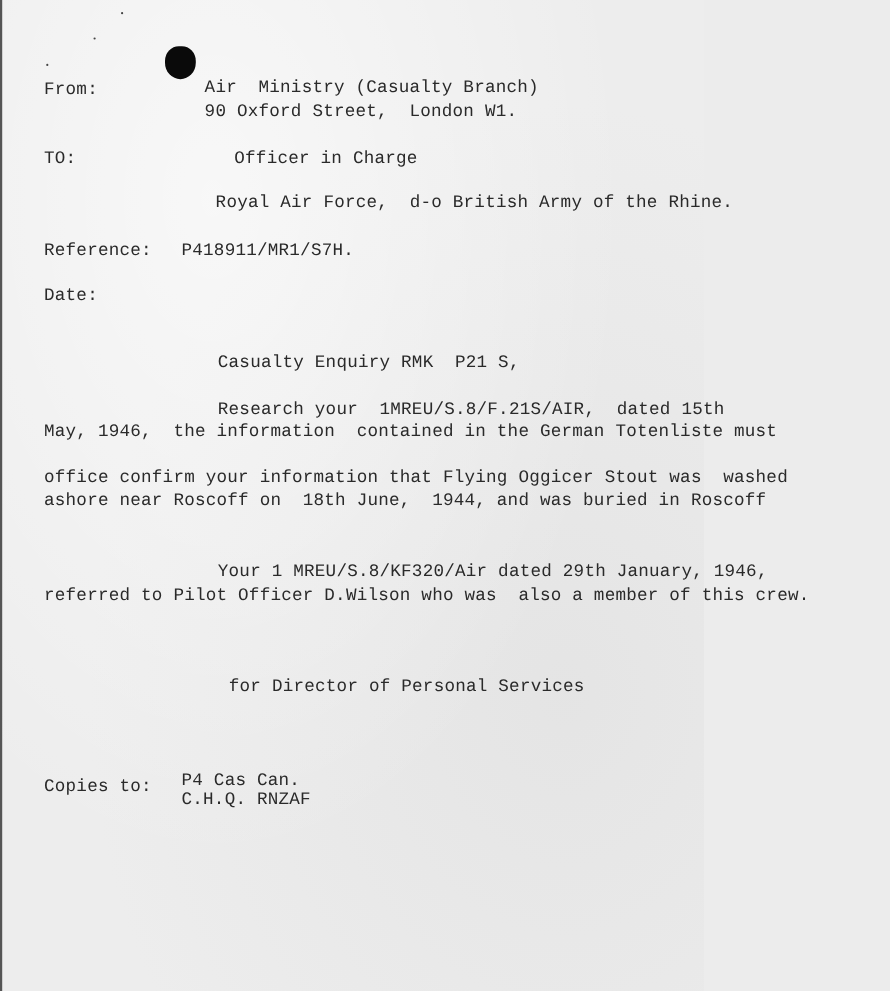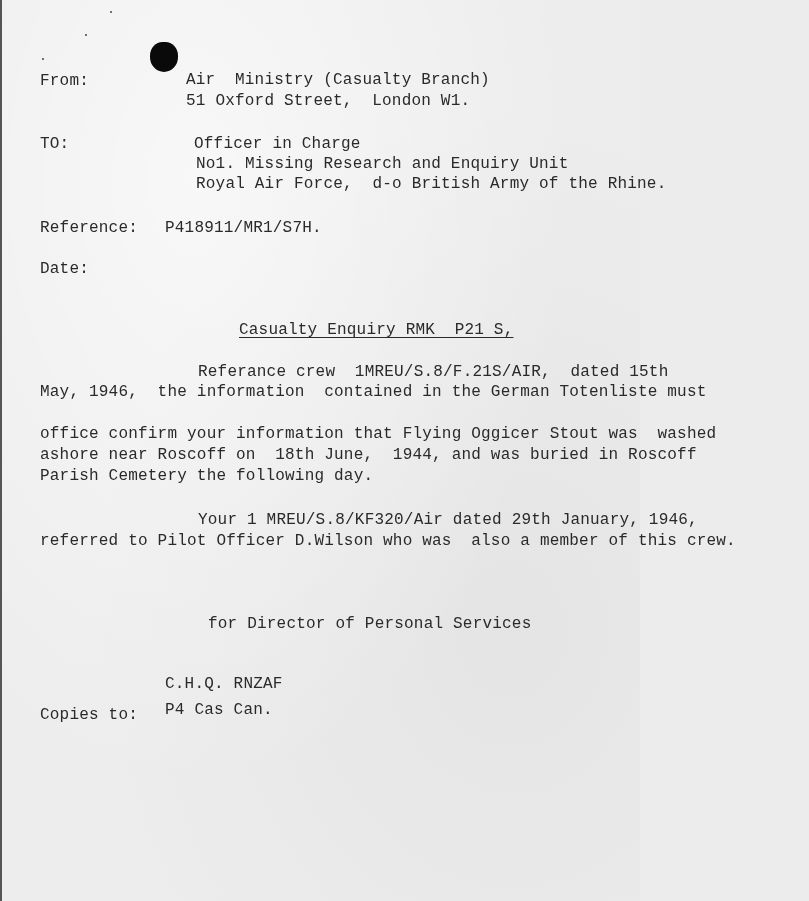--- a/index.html
+++ b/index.html
@@ -17,54 +17,52 @@
       #ededed;
     border-left: 2px solid #555;
     box-sizing: border-box;
   }
   .blot {
     position: absolute; left: 148px; top: 42px; width: 28px; height: 30px;
     background: #0a0a0a; border-radius: 45% 45% 50% 50%;
   }
   .speck { position: absolute; width: 2px; height: 2px; background: #444; border-radius: 50%; }
   .t { position: absolute; font-size: 16px; line-height: 20px; white-space: pre; letter-spacing: 0.2px; }
-  .u { text-decoration: underline; text-underline-offset: 3px; margin-left: 41px; }
+  .u { text-underline-offset: 3px; }
 </style>
 </head>
 <body>
 
 <div class="page">
   <div class="blot"></div>
   <div class="speck" style="left:108px;top:11px"></div>
   <div class="speck" style="left:83px;top:34px"></div>
   <div class="speck" style="left:40px;top:58px"></div>
 
   <div class="t" style="left:38px;top:71px">From:</div>
   <div class="t" style="left:184px;top:70px">Air  Ministry (Casualty Branch)</div>
-  <div class="t" style="left:184px;top:91px">51 Oxford Street,  London W1.</div>
+  <div class="t" style="left:184px;top:91px">90 Oxford Street,  London W1.</div>
 
   <div class="t" style="left:38px;top:134px">TO:</div>
-  <div class="t" style="left:192px;top:134px">Officer in Charge</div>
-  <div class="t" style="left:194px;top:154px">No1. Missing Research and Enquiry Unit</div>
+  <div class="t" style="left:211px;top:134px">Officer in Charge</div>
   <div class="t" style="left:194px;top:174px">Royal Air Force,  d-o British Army of the Rhine.</div>
 
   <div class="t" style="left:38px;top:218px">Reference:</div>
   <div class="t" style="left:163px;top:218px">P418911/MR1/S7H.</div>
 
   <div class="t" style="left:38px;top:259px">Date:</div>
 
   <div class="t u" style="left:196px;top:320px">Casualty Enquiry RMK  P21 S,</div>
 
-  <div class="t" style="left:196px;top:362px">Referance crew  1MREU/S.8/F.21S/AIR,  dated 15th</div>
+  <div class="t" style="left:196px;top:362px">Research your  1MREU/S.8/F.21S/AIR,  dated 15th</div>
   <div class="t" style="left:38px;top:382px">May, 1946,  the information  contained in the German Totenliste must</div>
   <div class="t" style="left:38px;top:424px">office confirm your information that Flying Oggicer Stout was  washed</div>
   <div class="t" style="left:38px;top:445px">ashore near Roscoff on  18th June,  1944, and was buried in Roscoff</div>
-  <div class="t" style="left:38px;top:466px">Parish Cemetery the following day.</div>
 
   <div class="t" style="left:196px;top:510px">Your 1 MREU/S.8/KF320/Air dated 29th January, 1946,</div>
   <div class="t" style="left:38px;top:531px">referred to Pilot Officer D.Wilson who was  also a member of this crew.</div>
 
   <div class="t" style="left:206px;top:614px">for Director of Personal Services</div>
 
   <div class="t" style="left:38px;top:705px">Copies to:</div>
-  <div class="t" style="left:163px;top:674px">C.H.Q. RNZAF</div>
+  <div class="t" style="left:163px;top:717px">C.H.Q. RNZAF</div>
   <div class="t" style="left:163px;top:700px">P4 Cas Can.</div>
 </div>
 
 </body></html>

